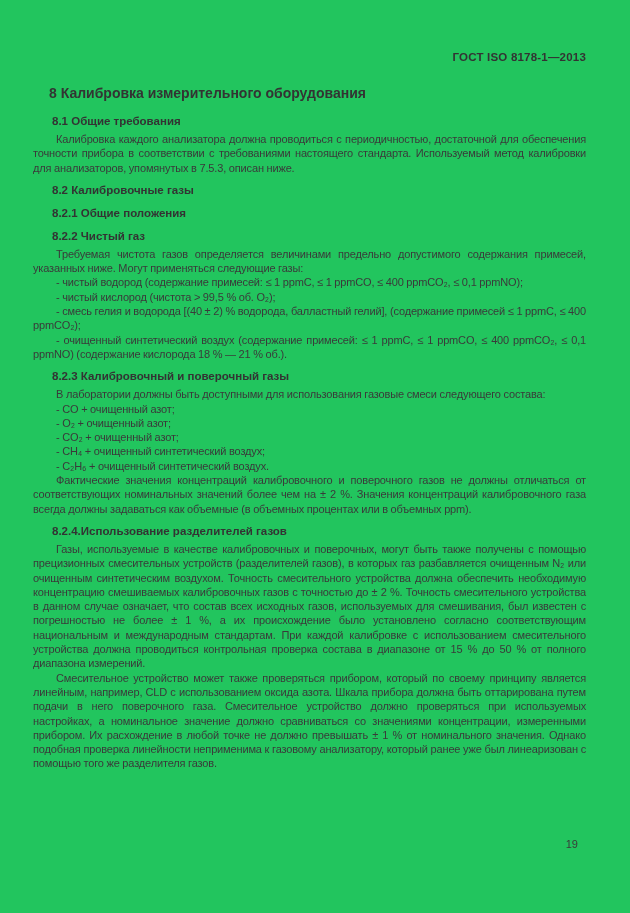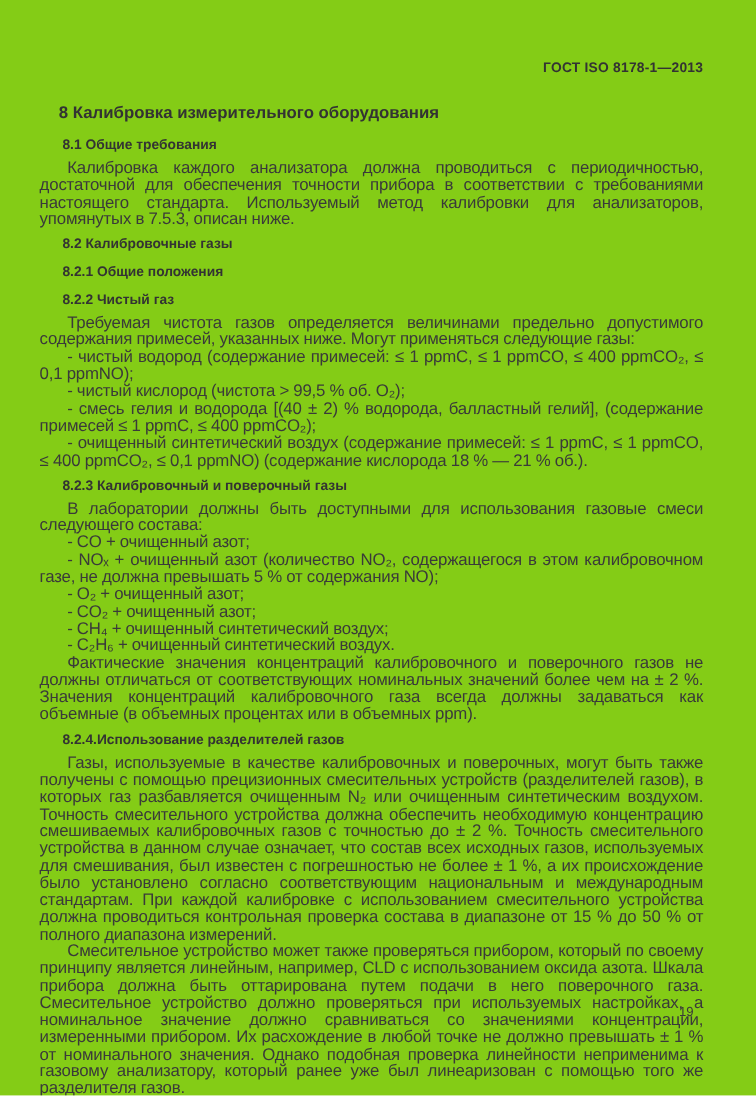--- a/index.html
+++ b/index.html
@@ -4,21 +4,21 @@
 <style>
   html, body {
     margin: 0;
     padding: 0;
     background: #ffffff;
   }
   .page {
     position: relative;
     width: 630px;
     height: 913px;
-    background: #84cc16;
+    background: #22c55e;
     overflow: hidden;
     box-sizing: border-box;
     padding: 50px 44px 0 33px;
     font-family: "Liberation Sans", "DejaVu Sans", sans-serif;
     color: #3a3a3a;
   }
   .running-header {
     text-align: right;
     font-weight: bold;
     font-size: 11.5px;
@@ -35,21 +35,21 @@
   }
   .hsub {
     font-size: 11.5px;
     font-weight: bold;
     color: #333333;
     line-height: 15px;
     margin: 8px 0 3px 19px;
   }
   p.body {
     margin: 0;
-    font-size: 14px;
+    font-size: 11px;
     line-height: 14.3px;
     text-align: justify;
     text-indent: 23px;
     letter-spacing: -0.15px;
     word-spacing: -0.2px;
     hyphens: auto;
     -webkit-hyphens: auto;
   }
   p.note {
     margin: 4px 0 4px 0;
@@ -88,21 +88,20 @@
   <div class="hsub">8.2.2 Чистый газ</div>
   <p class="body">Требуемая чистота газов определяется величинами предельно допустимого содержания примесей, указанных ниже. Могут применяться следующие газы:</p>
   <p class="body">- чистый водород (содержание примесей: ≤ 1 ppmC, ≤ 1 ppmCO, ≤ 400 ppmCO₂, ≤ 0,1 ppmNO);</p>
   <p class="body">- чистый кислород (чистота &gt; 99,5 % об. O₂);</p>
   <p class="body">- смесь гелия и водорода [(40 ± 2) % водорода, балластный гелий], (содержание примесей ≤ 1 ppmC, ≤ 400 ppmCO₂);</p>
   <p class="body">- очищенный синтетический воздух (содержание примесей: ≤ 1 ppmC, ≤ 1 ppmCO, ≤ 400 ppmCO₂, ≤ 0,1 ppmNO) (содержание кислорода 18 % — 21 % об.).</p>
 
   <div class="hsub">8.2.3 Калибровочный и поверочный газы</div>
   <p class="body">В лаборатории должны быть доступными для использования газовые смеси следующего состава:</p>
   <p class="body">- CO + очищенный азот;</p>
-  <p class="body">- NOₓ + очищенный азот (количество NO₂, содержащегося в этом калибровочном газе, не должна превышать 5 % от содержания NO);</p>
   <p class="body">- O₂ + очищенный азот;</p>
   <p class="body">- CO₂ + очищенный азот;</p>
   <p class="body">- CH₄ + очищенный синтетический воздух;</p>
   <p class="body">- C₂H₆ + очищенный синтетический воздух.</p>
   <p class="body">Фактические значения концентраций калибровочного и поверочного газов не должны отличаться от соответствующих номинальных значений более чем на ± 2 %. Значения концентраций калибровочного газа всегда должны задаваться как объемные (в объемных процентах или в объемных ppm).</p>
 
   <div class="hsub">8.2.4.Использование разделителей газов</div>
   <p class="body">Газы, используемые в качестве калибровочных и поверочных, могут быть также получены с помощью прецизионных смесительных устройств (разделителей газов), в которых газ разбавляется очищенным N₂ или очищенным синтетическим воздухом. Точность смесительного устройства должна обеспечить необходимую концентрацию смешиваемых калибровочных газов с точностью до ± 2 %. Точность смесительного устройства в данном случае означает, что состав всех исходных газов, используемых для смешивания, был известен с погрешностью не более ± 1 %, а их происхождение было установлено согласно соответствующим национальным и международным стандартам. При каждой калибровке с использованием смесительного устройства должна проводиться контрольная проверка состава в диапазоне от 15 % до 50 % от полного диапазона измерений.</p>
   <p class="body">Смесительное устройство может также проверяться прибором, который по своему принципу является линейным, например, CLD с использованием оксида азота. Шкала прибора должна быть оттарирована путем подачи в него поверочного газа. Смесительное устройство должно проверяться при используемых настройках, а номинальное значение должно сравниваться со значениями концентрации, измеренными прибором. Их расхождение в любой точке не должно превышать ± 1 % от номинального значения. Однако подобная проверка линейности неприменима к газовому анализатору, который ранее уже был линеаризован с помощью того же разделителя газов.</p>
 

